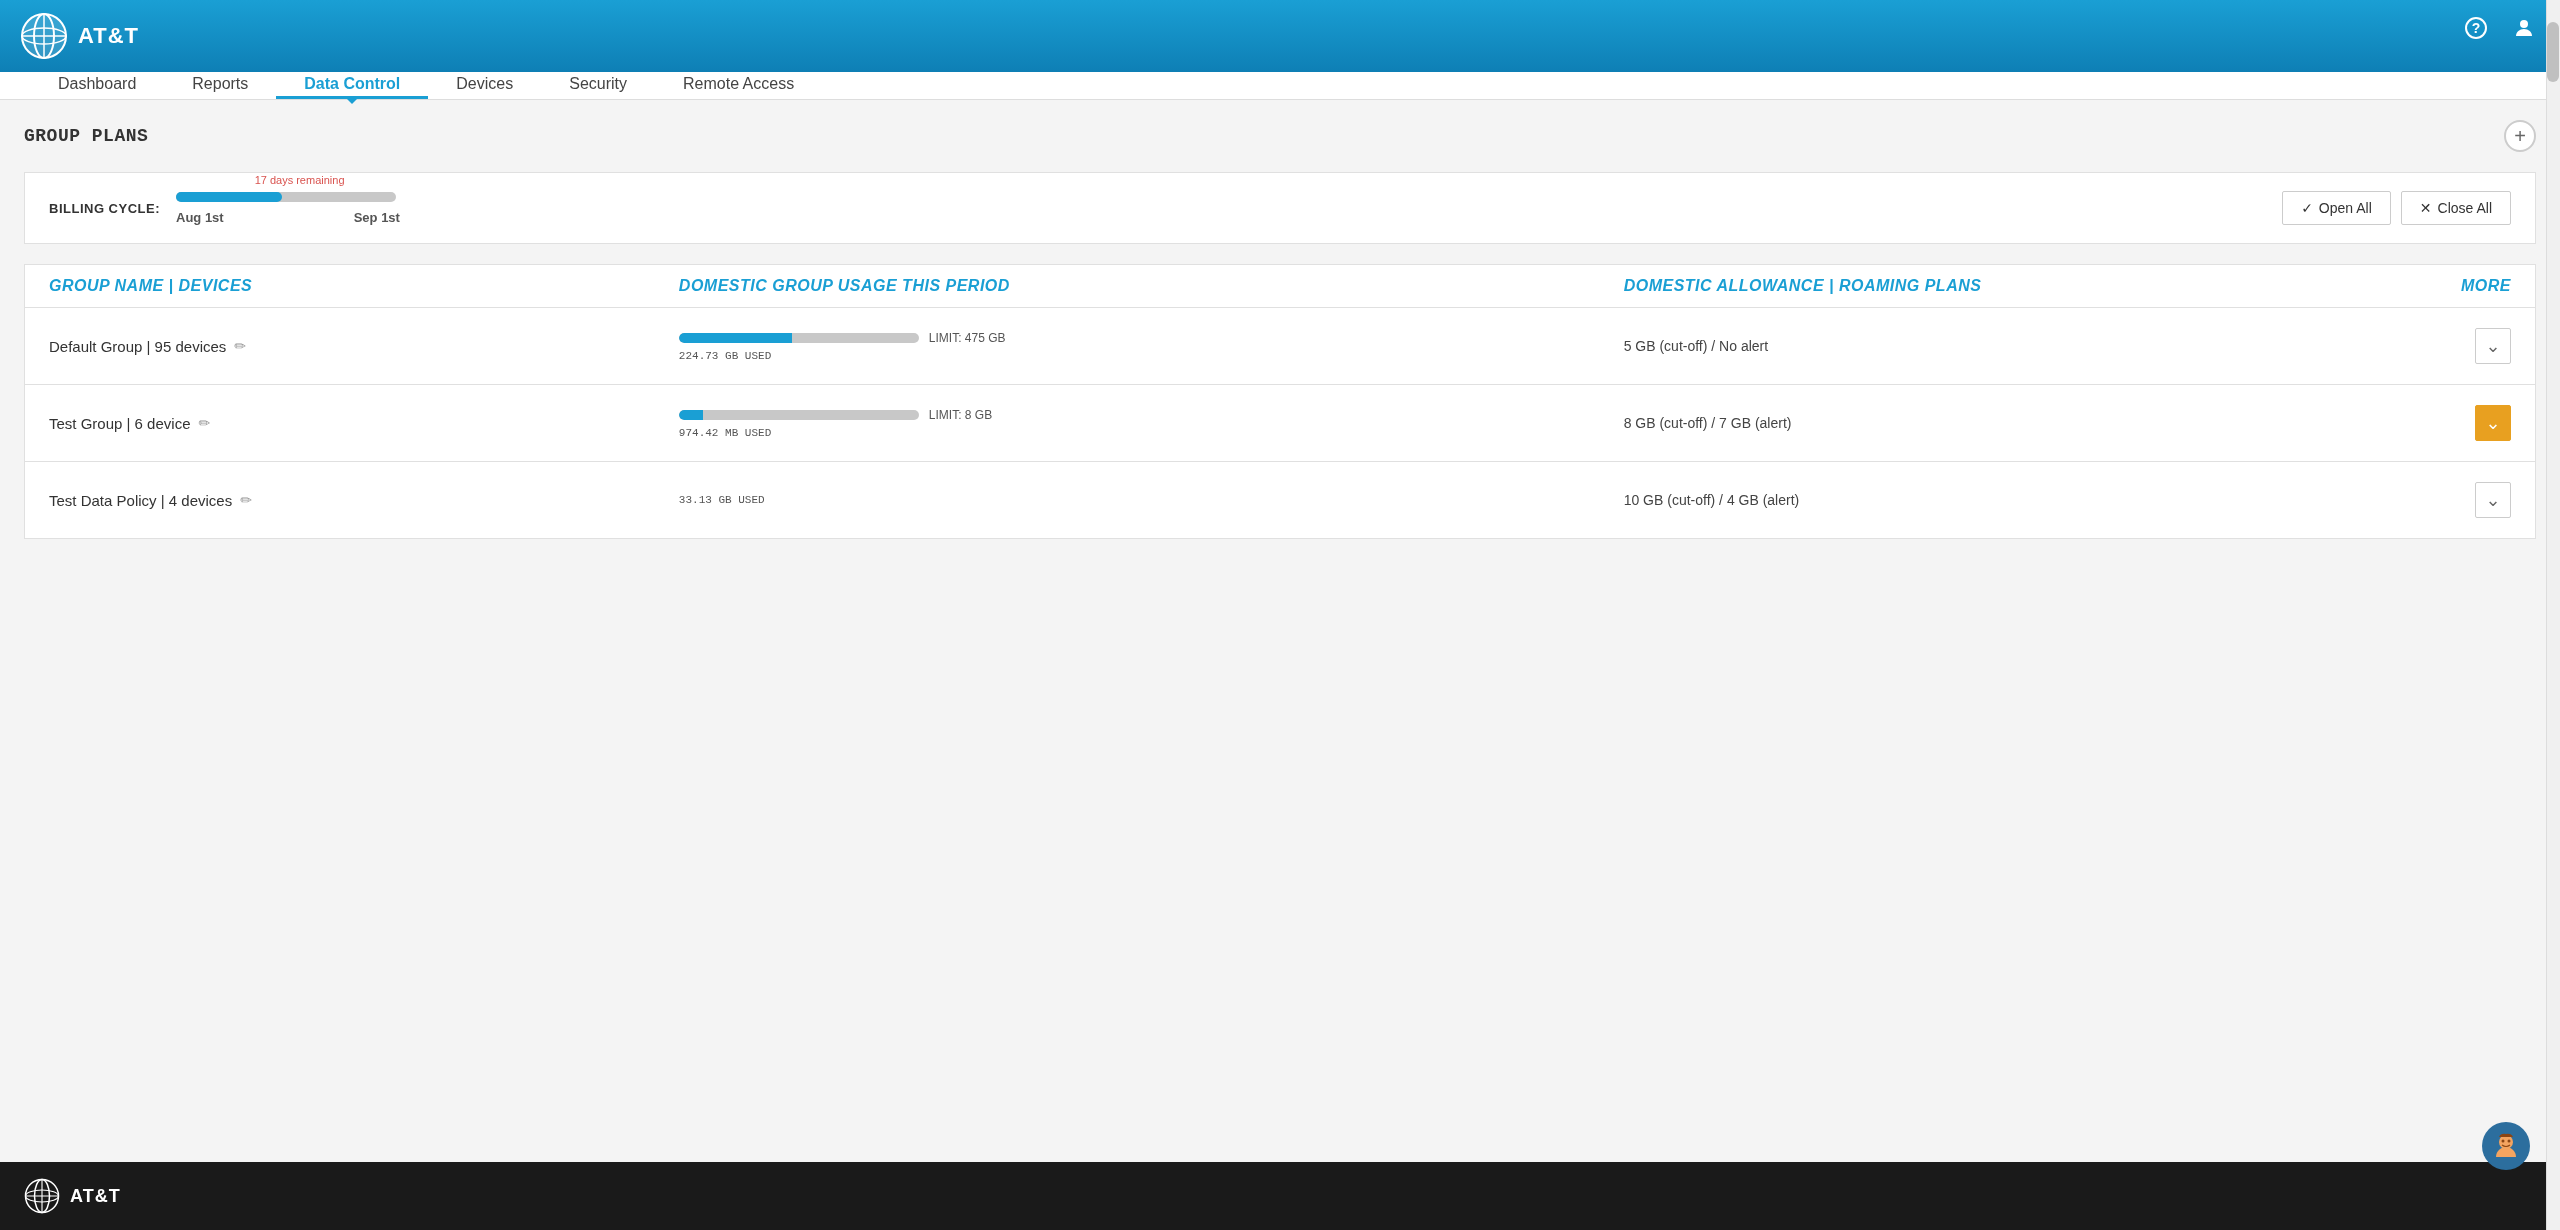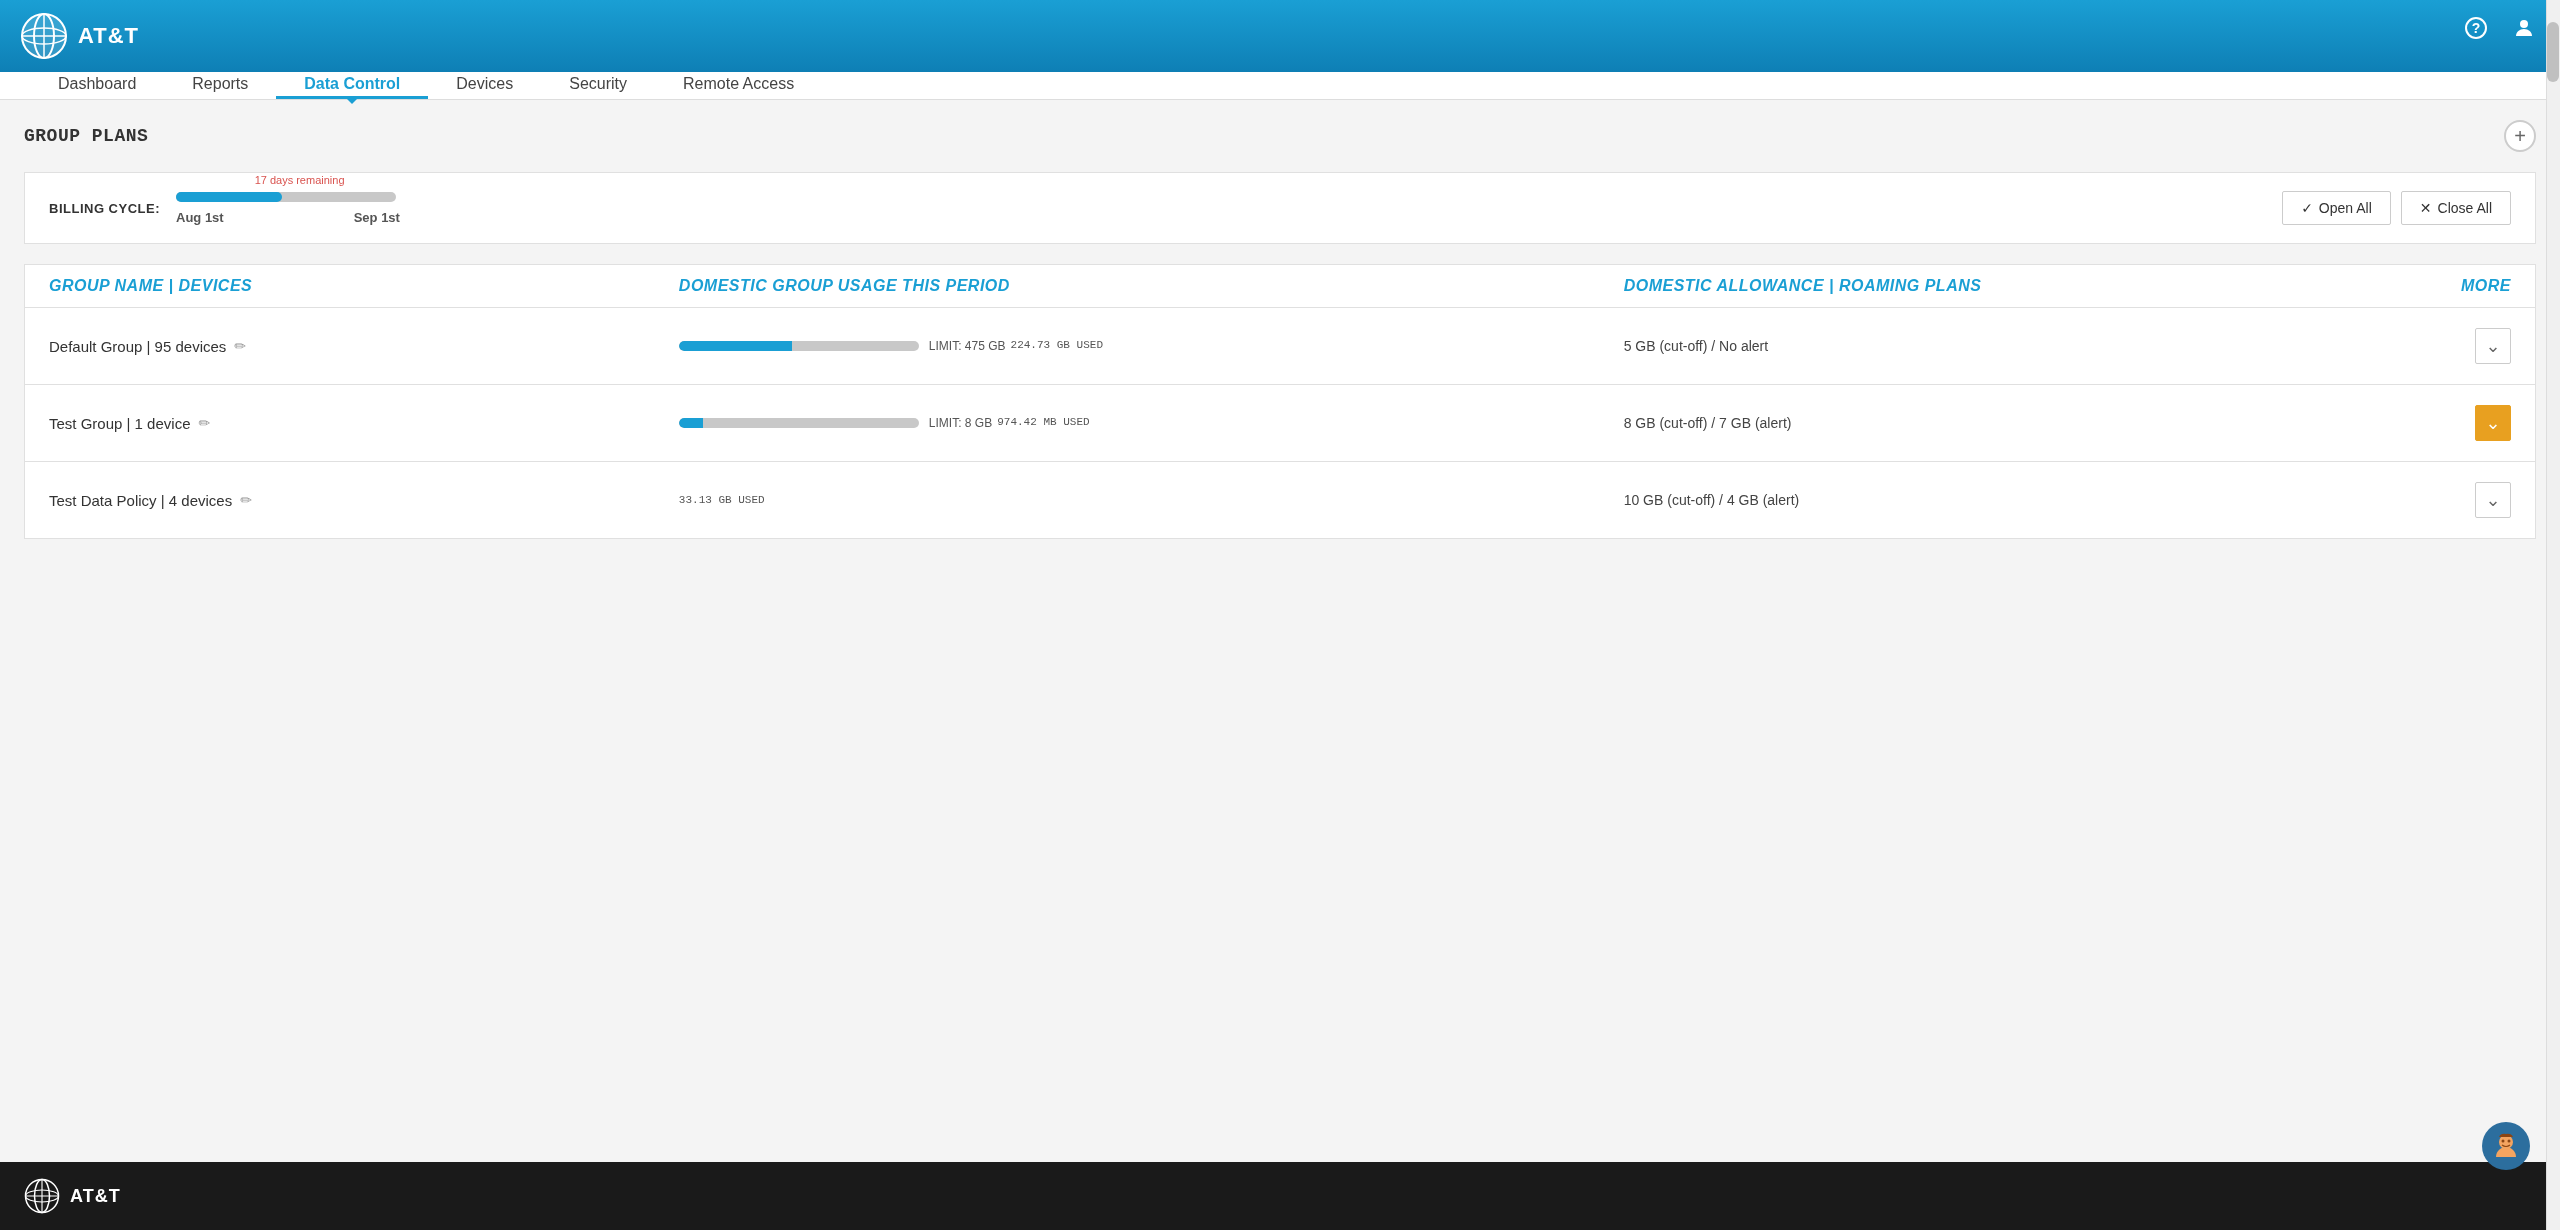--- a/index.html
+++ b/index.html
@@ -234,21 +234,21 @@
       align-items: center;
       gap: 8px;
     }
     .edit-icon {
       color: #999;
       font-size: 14px;
       cursor: pointer;
     }
     .usage-cell {
       display: flex;
-      flex-direction: row;
+      flex-direction: column;
       gap: 5px;
     }
     .usage-bar-wrap {
       display: flex;
       align-items: center;
       gap: 10px;
     }
     .usage-bar-container {
       width: 240px;
       height: 10px;
@@ -456,21 +456,21 @@
       <div class="allowance-cell">5 GB (cut-off) / No alert</div>
       <div style="display:flex; justify-content: flex-end;">
         <button class="expand-btn">
           <span>⌄</span>
         </button>
       </div>
     </div>
 
     <div class="table-row">
       <div class="group-name">
-        <span>Test Group | 1 device</span>
+        <span>Test Group | 6 device</span>
         <span class="edit-icon">✏</span>
       </div>
       <div class="usage-cell">
         <div class="usage-bar-wrap">
           <div class="usage-bar-container">
             <div class="usage-bar-fill" style="width: 10%;"></div>
           </div>
           <span class="usage-limit">LIMIT: 8 GB</span>
         </div>
         <span class="usage-amount">974.42 MB USED</span>

